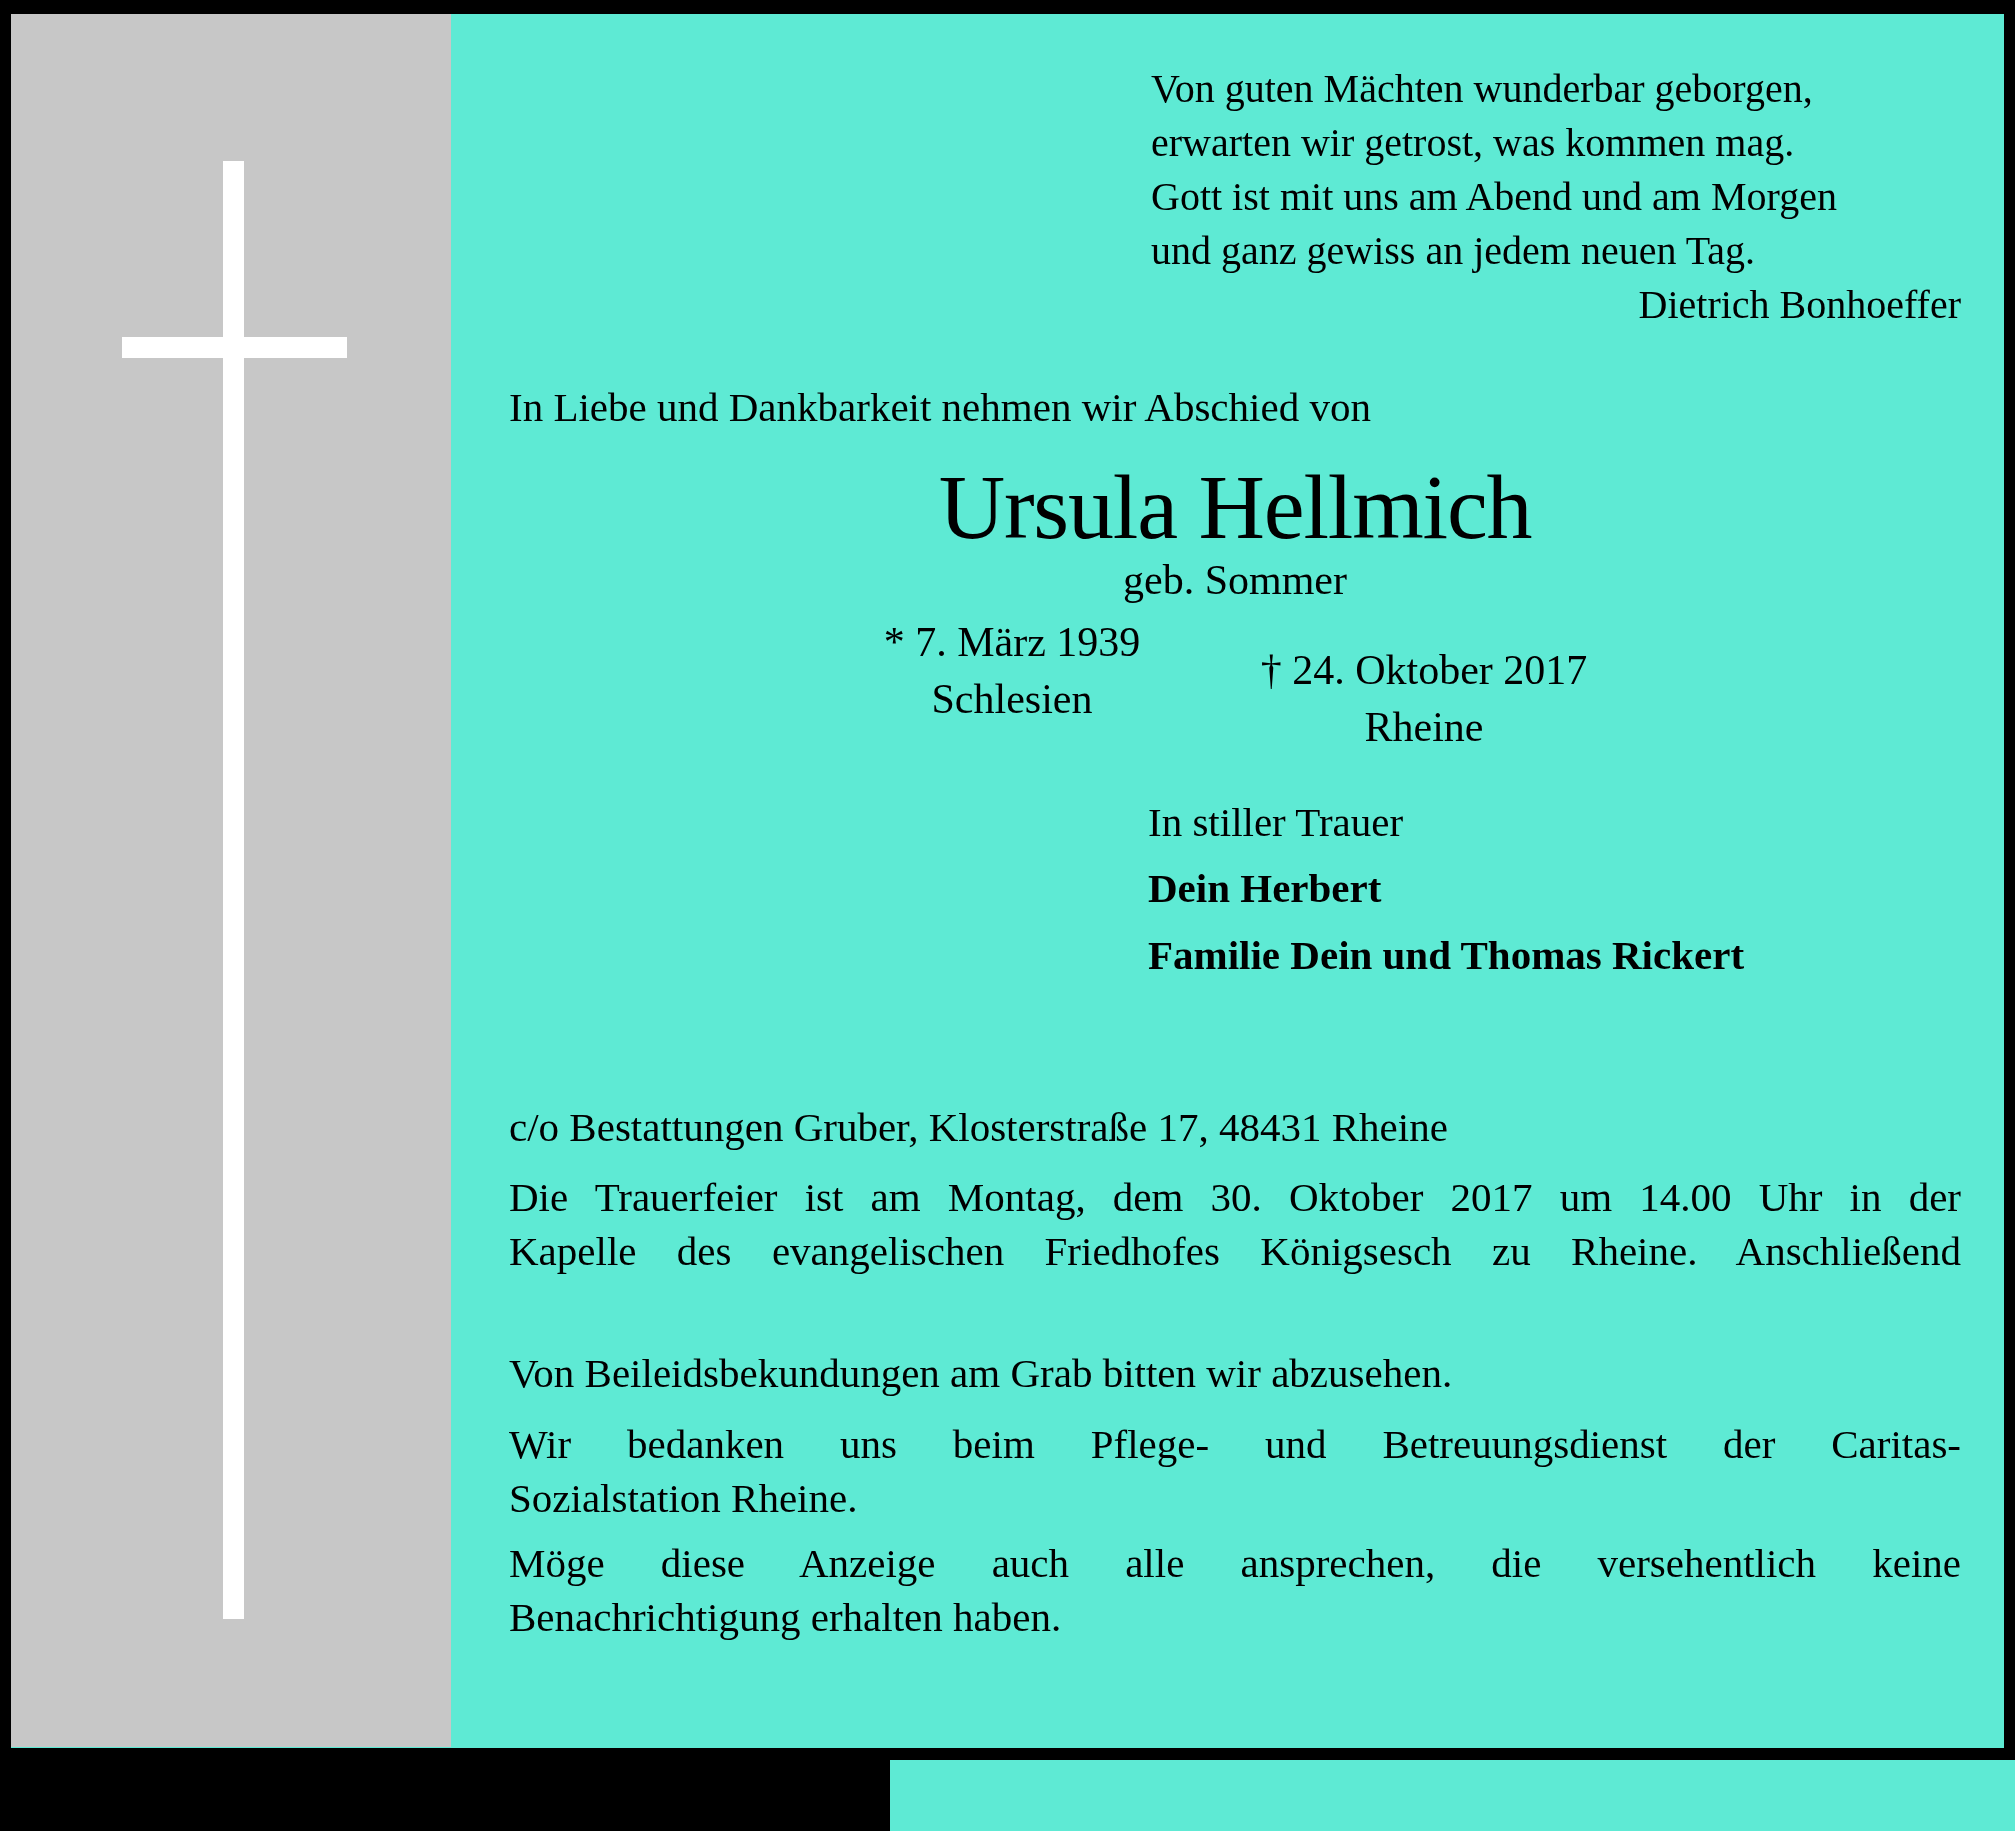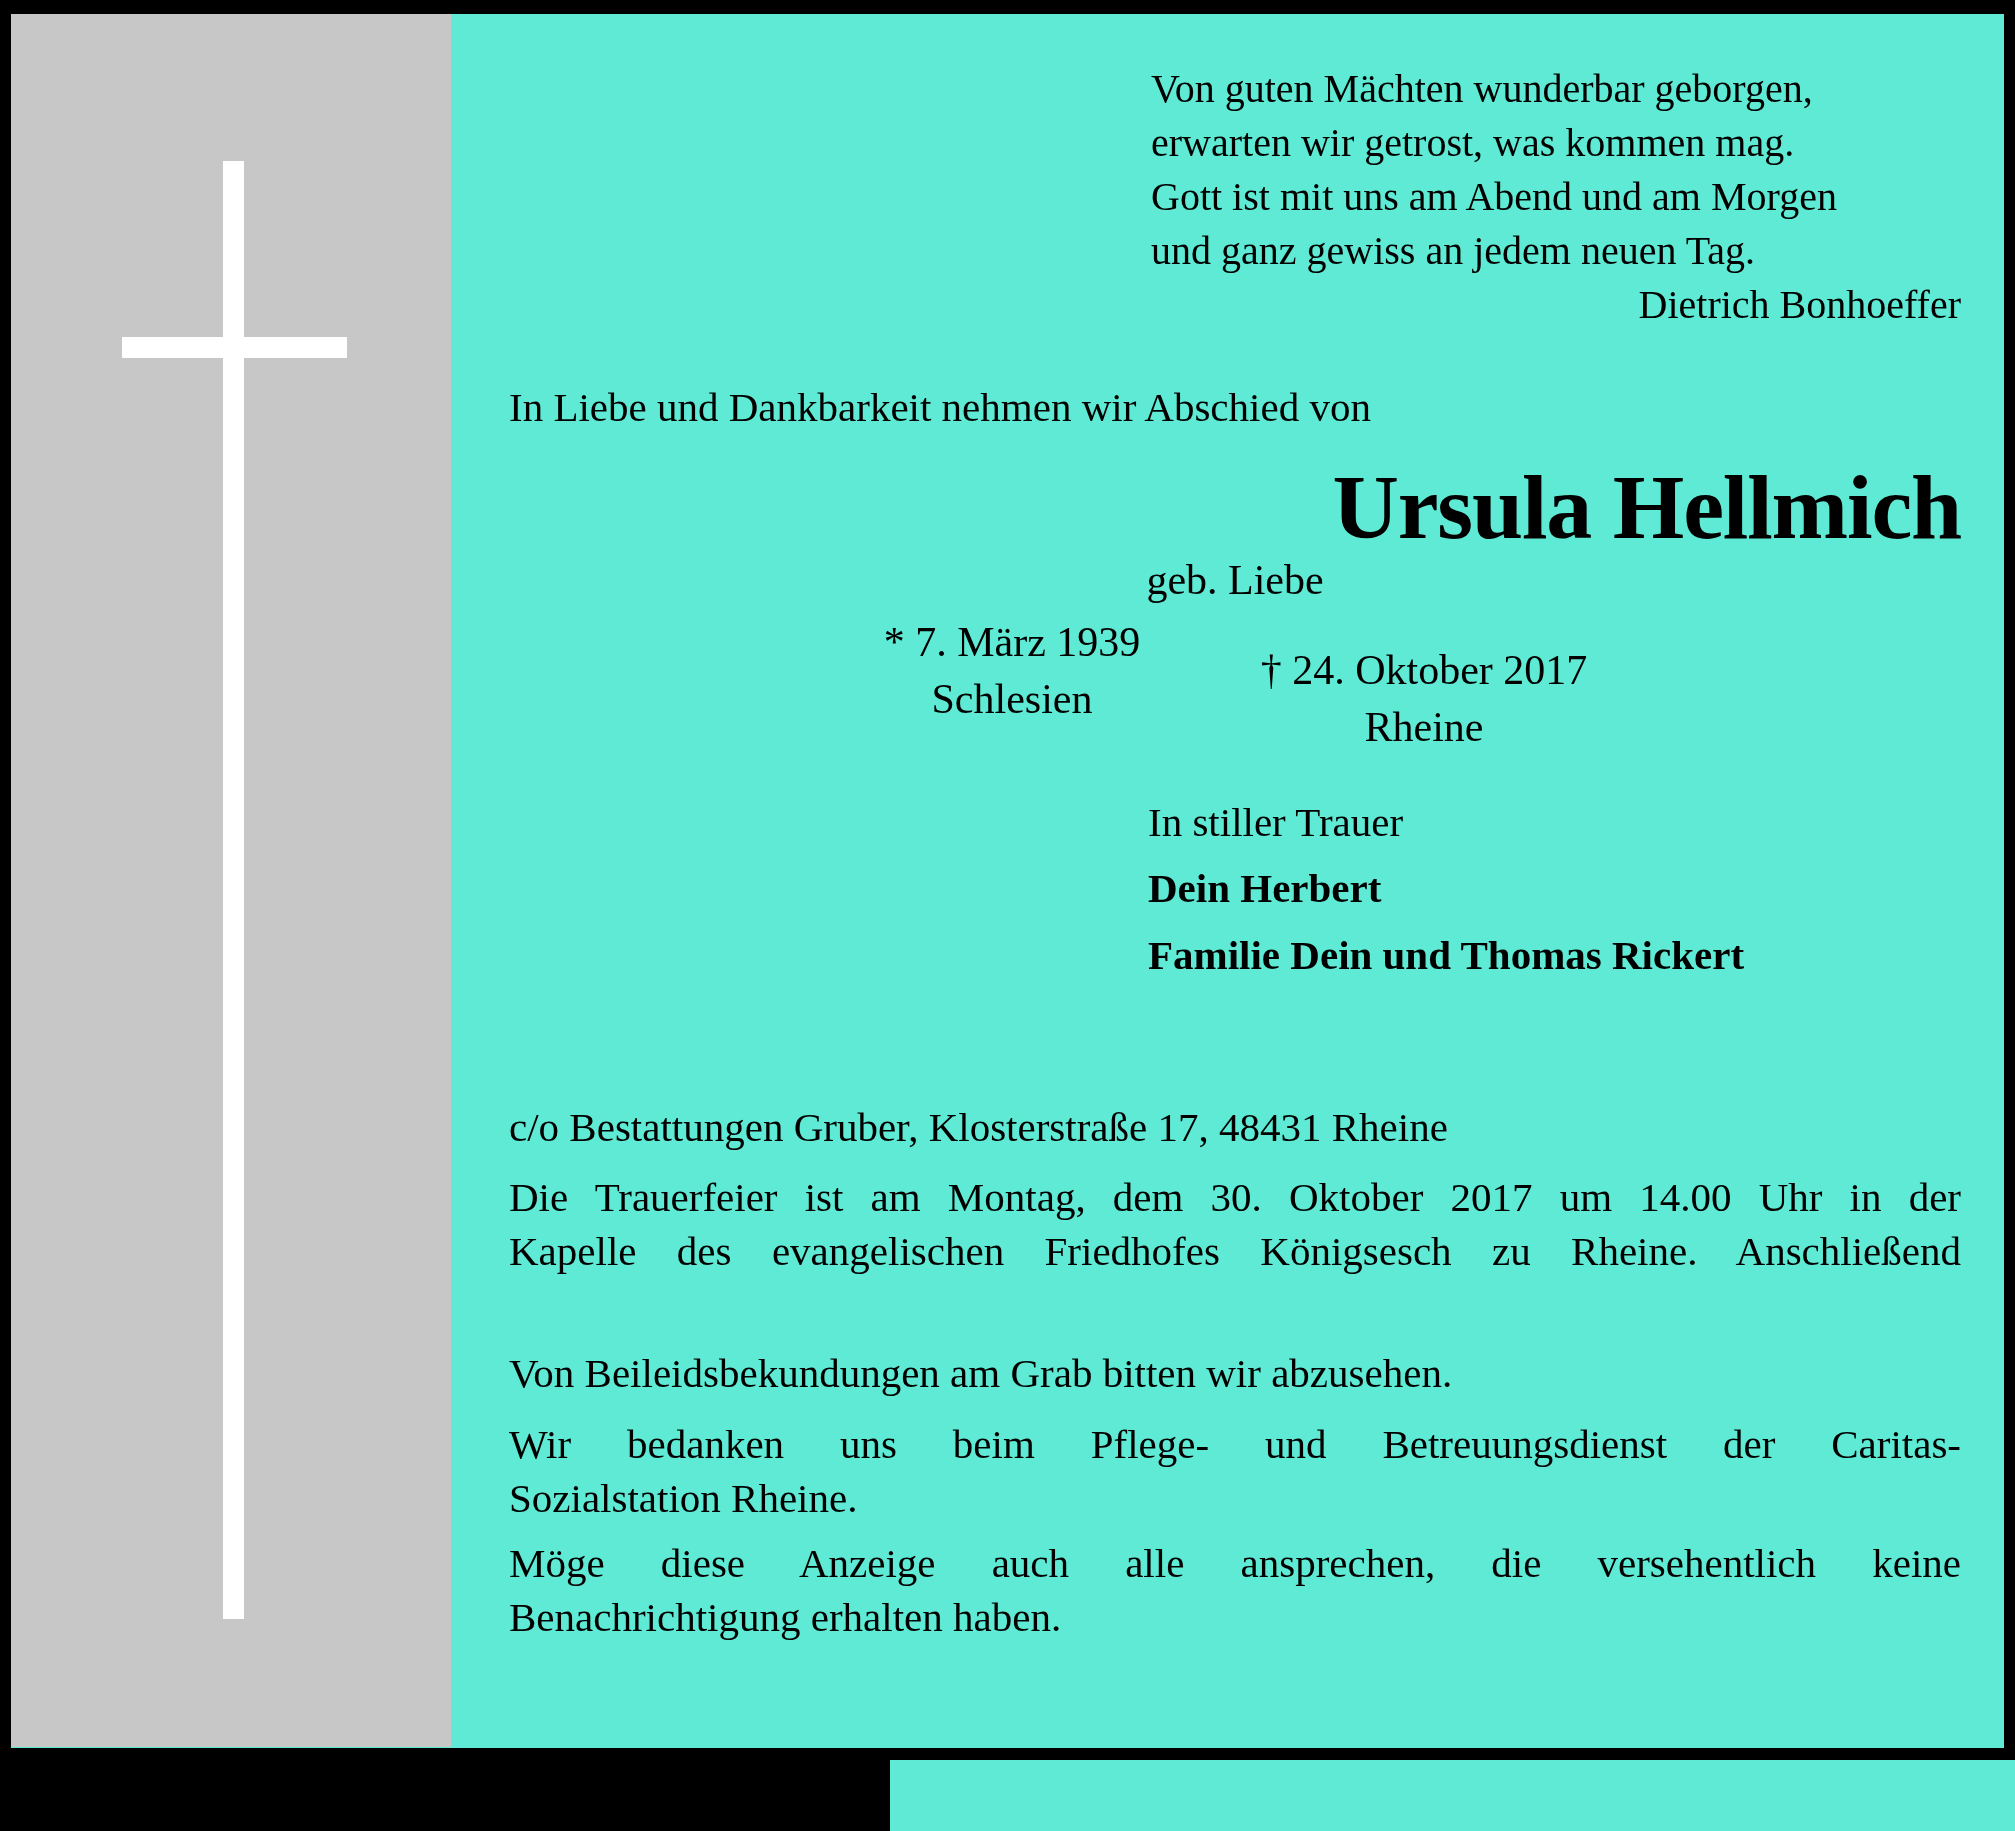--- a/index.html
+++ b/index.html
@@ -42,22 +42,22 @@
   }
   .poem-line { white-space: nowrap; }
   .poem-attr { text-align: right; white-space: nowrap; }
 
   .name-heading {
     position: absolute;
     left: 509px; top: 458px;
     width: 1452px;
     font-size: 92px;
     line-height: 99px;
-    font-weight: bold;
-    text-align: right;
+    font-weight: normal;
+    text-align: center;
     letter-spacing: -1.2px;
   }
   .maiden {
     position: absolute;
     left: 509px; top: 552px;
     width: 1452px;
     font-size: 42px; line-height: 56px;
     text-align: center;
   }
   .dates-col {
@@ -101,21 +101,21 @@
     <div class="poem-line">Von guten Mächten wunderbar geborgen,</div>
     <div class="poem-line">erwarten wir getrost, was kommen mag.</div>
     <div class="poem-line">Gott ist mit uns am Abend und am Morgen</div>
     <div class="poem-line">und ganz gewiss an jedem neuen Tag.</div>
     <div class="poem-attr">Dietrich Bonhoeffer</div>
   </div>
 
   <div class="txt body-size" style="left:509px; top:381px;">In Liebe und Dankbarkeit nehmen wir Abschied von</div>
 
   <div class="name-heading">Ursula Hellmich</div>
-  <div class="maiden">geb. Liebe</div>
+  <div class="maiden">geb. Sommer</div>
 
   <div class="dates-col col-birth">
     <div><span>*</span>&nbsp;<span>7. März 1939</span></div>
     <div>Schlesien</div>
   </div>
   <div class="dates-col col-death">
     <div><span>†</span>&nbsp;<span>24. Oktober 2017</span></div>
     <div>Rheine</div>
   </div>
 

